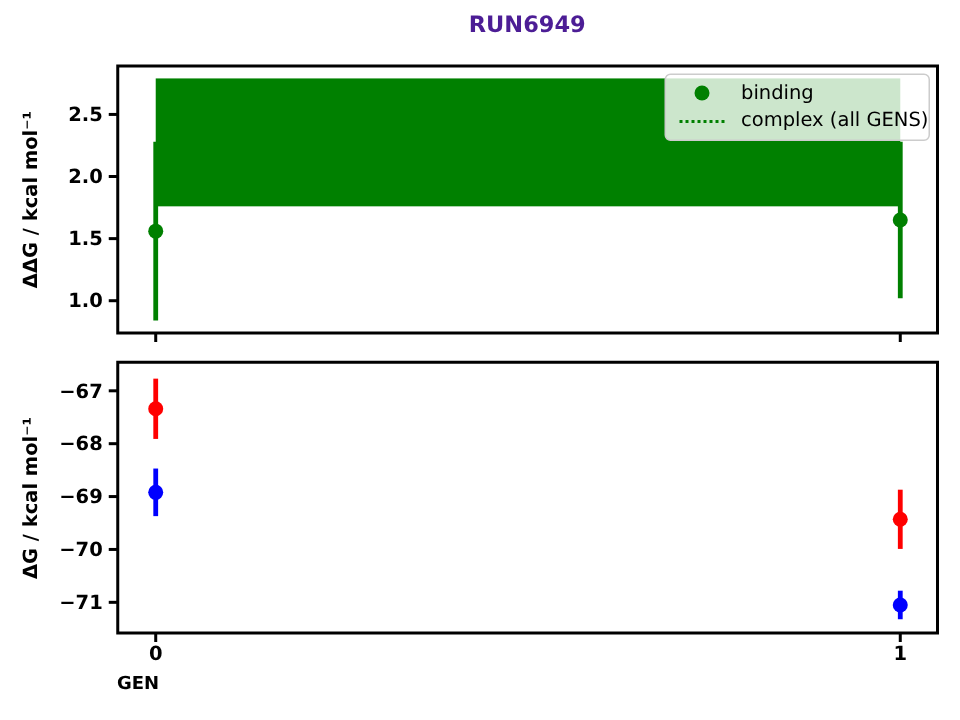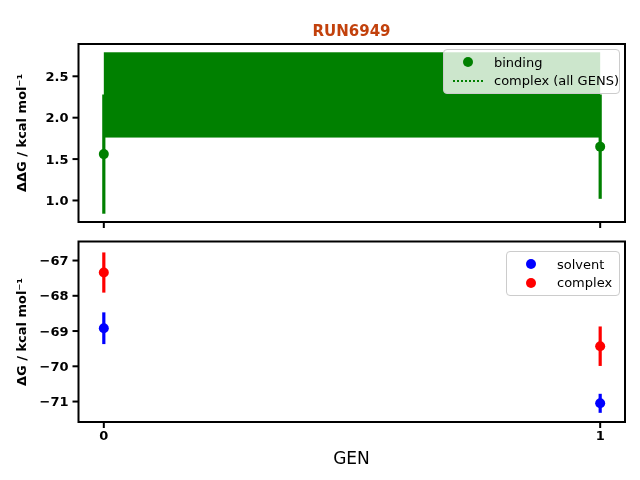--- a/index.html
+++ b/index.html
@@ -2,32 +2,32 @@
 <html><head>
 <meta charset="utf-8">
 <style>
   html,body{margin:0;padding:0;background:#ffffff;}
   #figure{
     position:relative;width:640px;height:480px;background:#ffffff;
     font-family:"DejaVu Sans",sans-serif;overflow:hidden;
   }
   #plots{position:absolute;left:0;top:0;}
   .fig-title{
-    position:absolute;left:78px;top:22px;width:547px;text-align:center;
-    font-size:15px;font-weight:bold;color:#c2410c;
+    position:absolute;left:78px;top:7px;width:547px;text-align:center;
+    font-size:15px;font-weight:bold;color:#4c1d95;
   }
   .ylabel{
     position:absolute;white-space:nowrap;font-size:13px;font-weight:bold;color:#000;
     transform:translate(-50%,-50%) rotate(-90deg);
   }
   #ylabel-top{left:21px;top:133px;}
   #ylabel-bottom{left:21px;top:332px;}
   .xlabel{
-    position:absolute;left:78px;top:448px;width:547px;text-align:center;
-    font-size:17px;font-weight:normal;color:#000;
+    position:absolute;left:78px;top:448px;width:547px;text-align:left;
+    font-size:12px;font-weight:bold;color:#000;
   }
   .tick-label{
     font-family:"DejaVu Sans",sans-serif;font-size:13px;font-weight:bold;fill:#000;
   }
   .legend{
     position:absolute;box-sizing:border-box;
     background:rgba(255,255,255,0.8);border:1px solid #cccccc;border-radius:4px;
     padding:3px 9px;display:flex;flex-direction:column;justify-content:space-evenly;
     font-size:13px;color:#000;
   }
@@ -99,27 +99,13 @@
       <span class="legend-label">binding</span>
     </div>
     <div class="legend-item">
       <span class="handle">
         <span class="dotted-line" style="border-top-color: rgb(0, 128, 0);"></span>
       </span>
       <span class="legend-label">complex (all GENS)</span>
     </div>
   </div>
 
-  <div class="legend" id="legend-bottom">
-    <div class="legend-item">
-      <span class="handle">
-        <span class="dot" style="background-color: rgb(0, 0, 255);"></span>
-      </span>
-      <span class="legend-label">solvent</span>
-    </div>
-    <div class="legend-item">
-      <span class="handle">
-        <span class="dot" style="background-color: rgb(255, 0, 0);"></span>
-      </span>
-      <span class="legend-label">complex</span>
-    </div>
-  </div>
 </div>
 
 </body></html>

